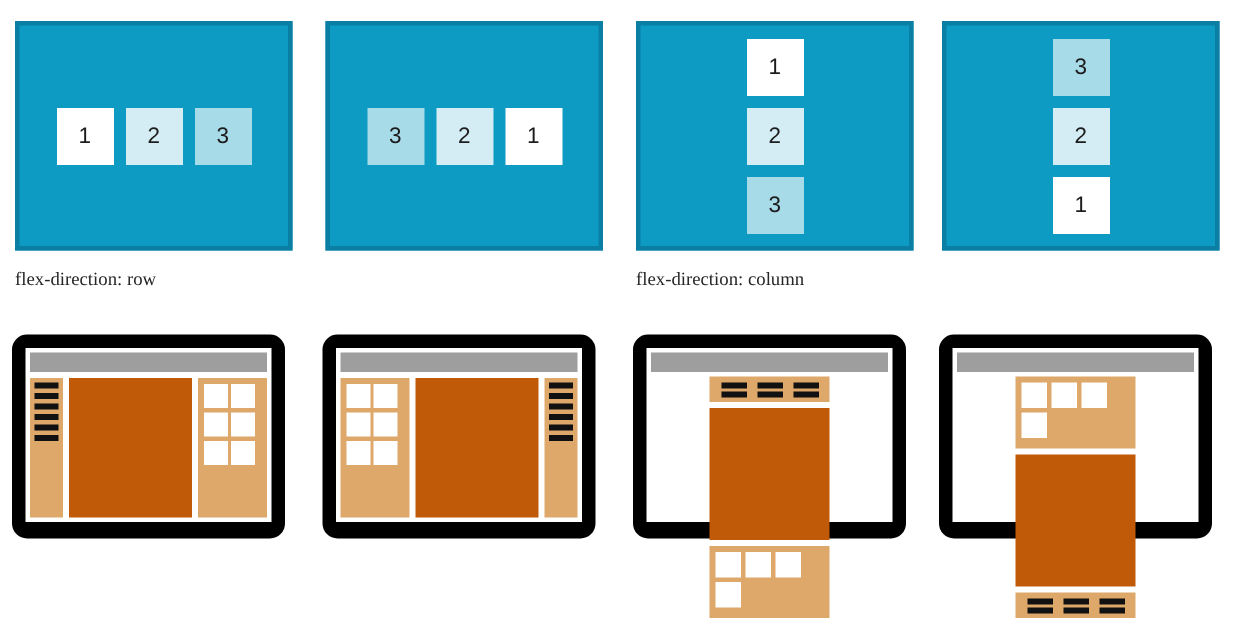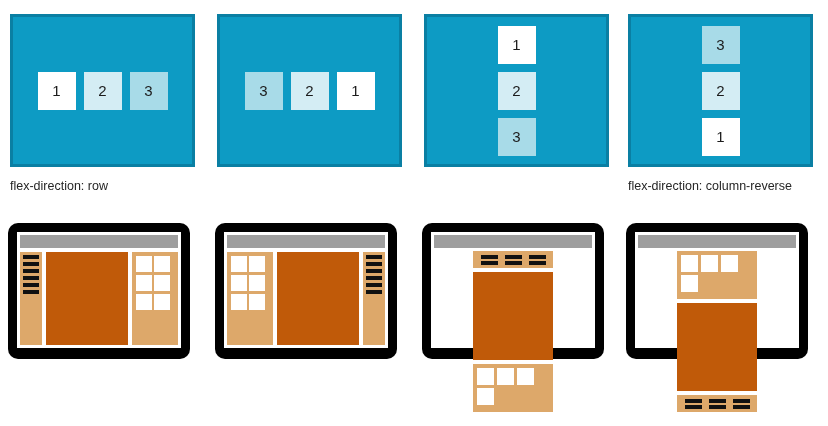--- a/index.html
+++ b/index.html
@@ -48,21 +48,21 @@
     line-height:1;
   }
   .fbox.b1{background:#ffffff;}
   .fbox.b2{background:#d4edf4;}
   .fbox.b3{background:#a8dbe8;}
 
   .caption{
     position:absolute;left:10px;top:179px;
     font-size:12.5px;color:#262626;
     white-space:nowrap;
-    font-family:Liberation Sans, sans-serif;
+    font-family:Liberation Serif, serif;
   }
 
   
   .mon-row{position:absolute;left:0;top:205px;width:828px;height:221px;}
   .mon-cell{position:absolute;top:0;width:207px;height:221px;}
   .mon-cell.m0{left:0;}
   .mon-cell.m1{left:207px;}
   .mon-cell.m2{left:414px;}
   .mon-cell.m3{left:618px;}
 
@@ -167,29 +167,29 @@
         <div class="fbox b3">3</div>
       </div>
     </div>
 
     <div class="demo-cell c2">
       <div class="panel column">
         <div class="fbox b1">1</div>
         <div class="fbox b2">2</div>
         <div class="fbox b3">3</div>
       </div>
+      <div class="caption">flex-direction: column</div>
     </div>
 
     <div class="demo-cell c3">
       <div class="panel column-reverse">
         <div class="fbox b1">1</div>
         <div class="fbox b2">2</div>
         <div class="fbox b3">3</div>
       </div>
-      <div class="caption">flex-direction: column-reverse</div>
     </div>
 
   </div>
 
   <div class="mon-row">
 
     <div class="mon-cell m0">
       <div class="monitor">
         <div class="screen">
           <div class="titlebar"></div>

